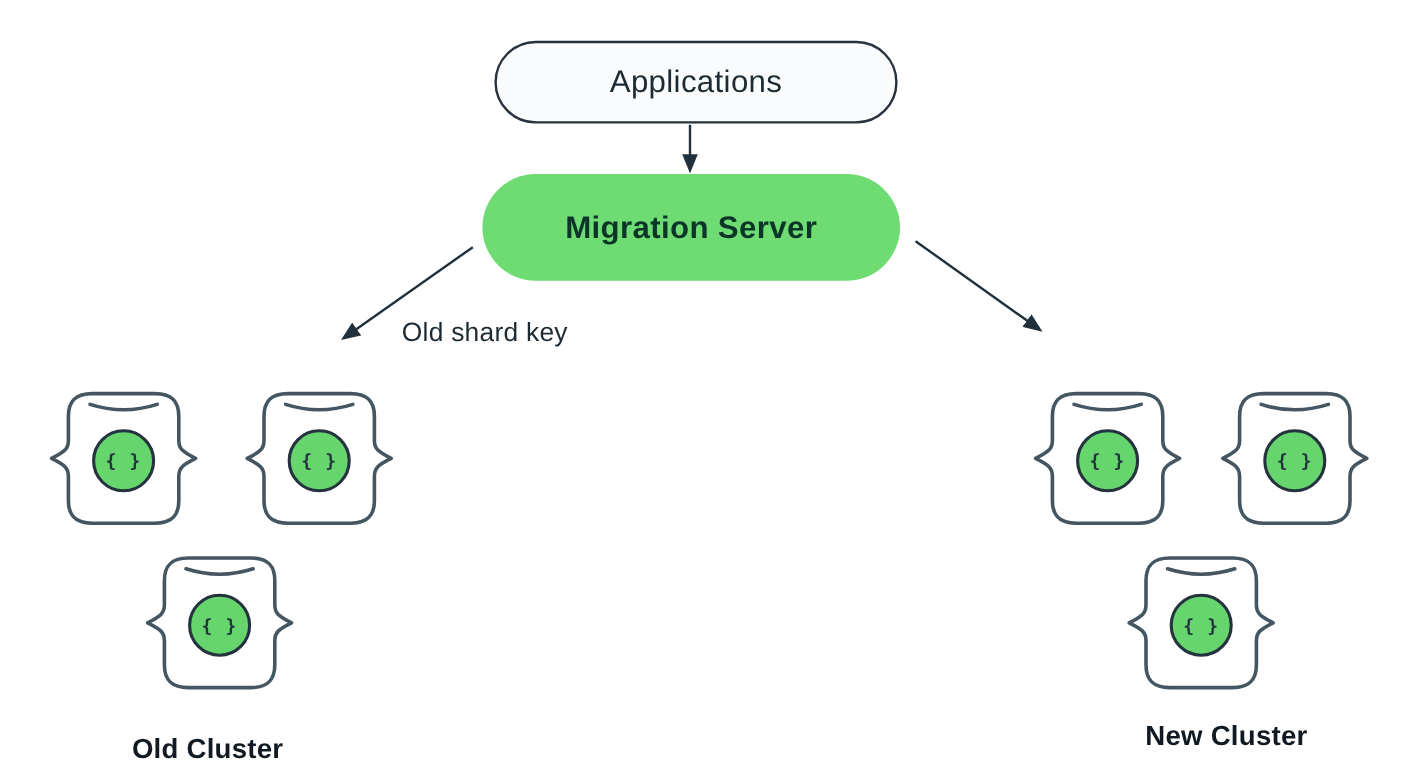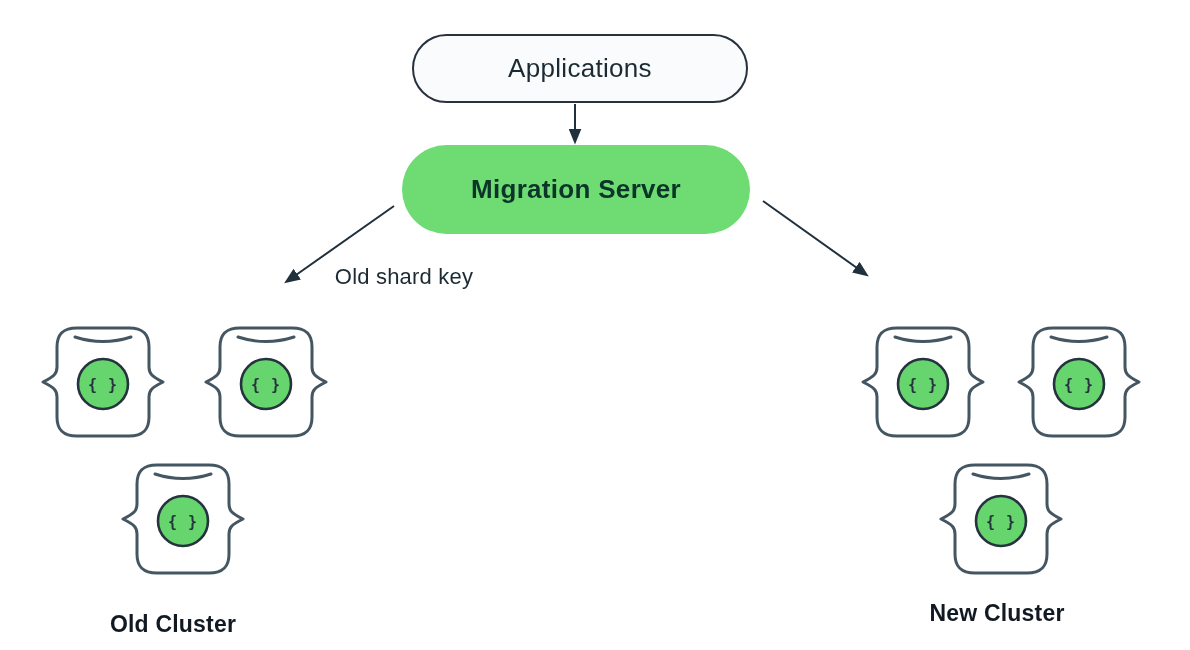--- a/index.html
+++ b/index.html
@@ -15,21 +15,21 @@
                   color:var(--migration-text);font-weight:700;letter-spacing:.3px;}
 
   .edge-label{position:absolute;width:220px;text-align:center;font-size:22px;
               color:var(--text-dark);letter-spacing:.2px;}
   #old-shard-label{left:294px;top:264px;}
   #new-shard-label{left:614px;top:264px;}
 
   .cluster-label{position:absolute;width:220px;text-align:center;font-size:23px;
                  font-weight:800;color:var(--cluster-text);letter-spacing:.2px;}
   #old-cluster-label{left:63px;top:600px;margin-top:11px;}
-  #new-cluster-label{left:887px;top:600px;}
+  #new-cluster-label{left:912px;top:600px;}
 
   #arrows{position:absolute;left:0;top:0;width:1190px;height:650px;pointer-events:none;}
   #arrows line{stroke:var(--arrow);stroke-width:2;}
   #arrowhead path{fill:var(--arrow);}
 
   .doc{position:absolute;width:132px;height:114px;}
   .doc-a{left:37px;top:325px;}
   .doc-b{left:200px;top:325px;}
   .doc-c{left:117px;top:462px;}
   .doc-d{left:857px;top:325px;}

